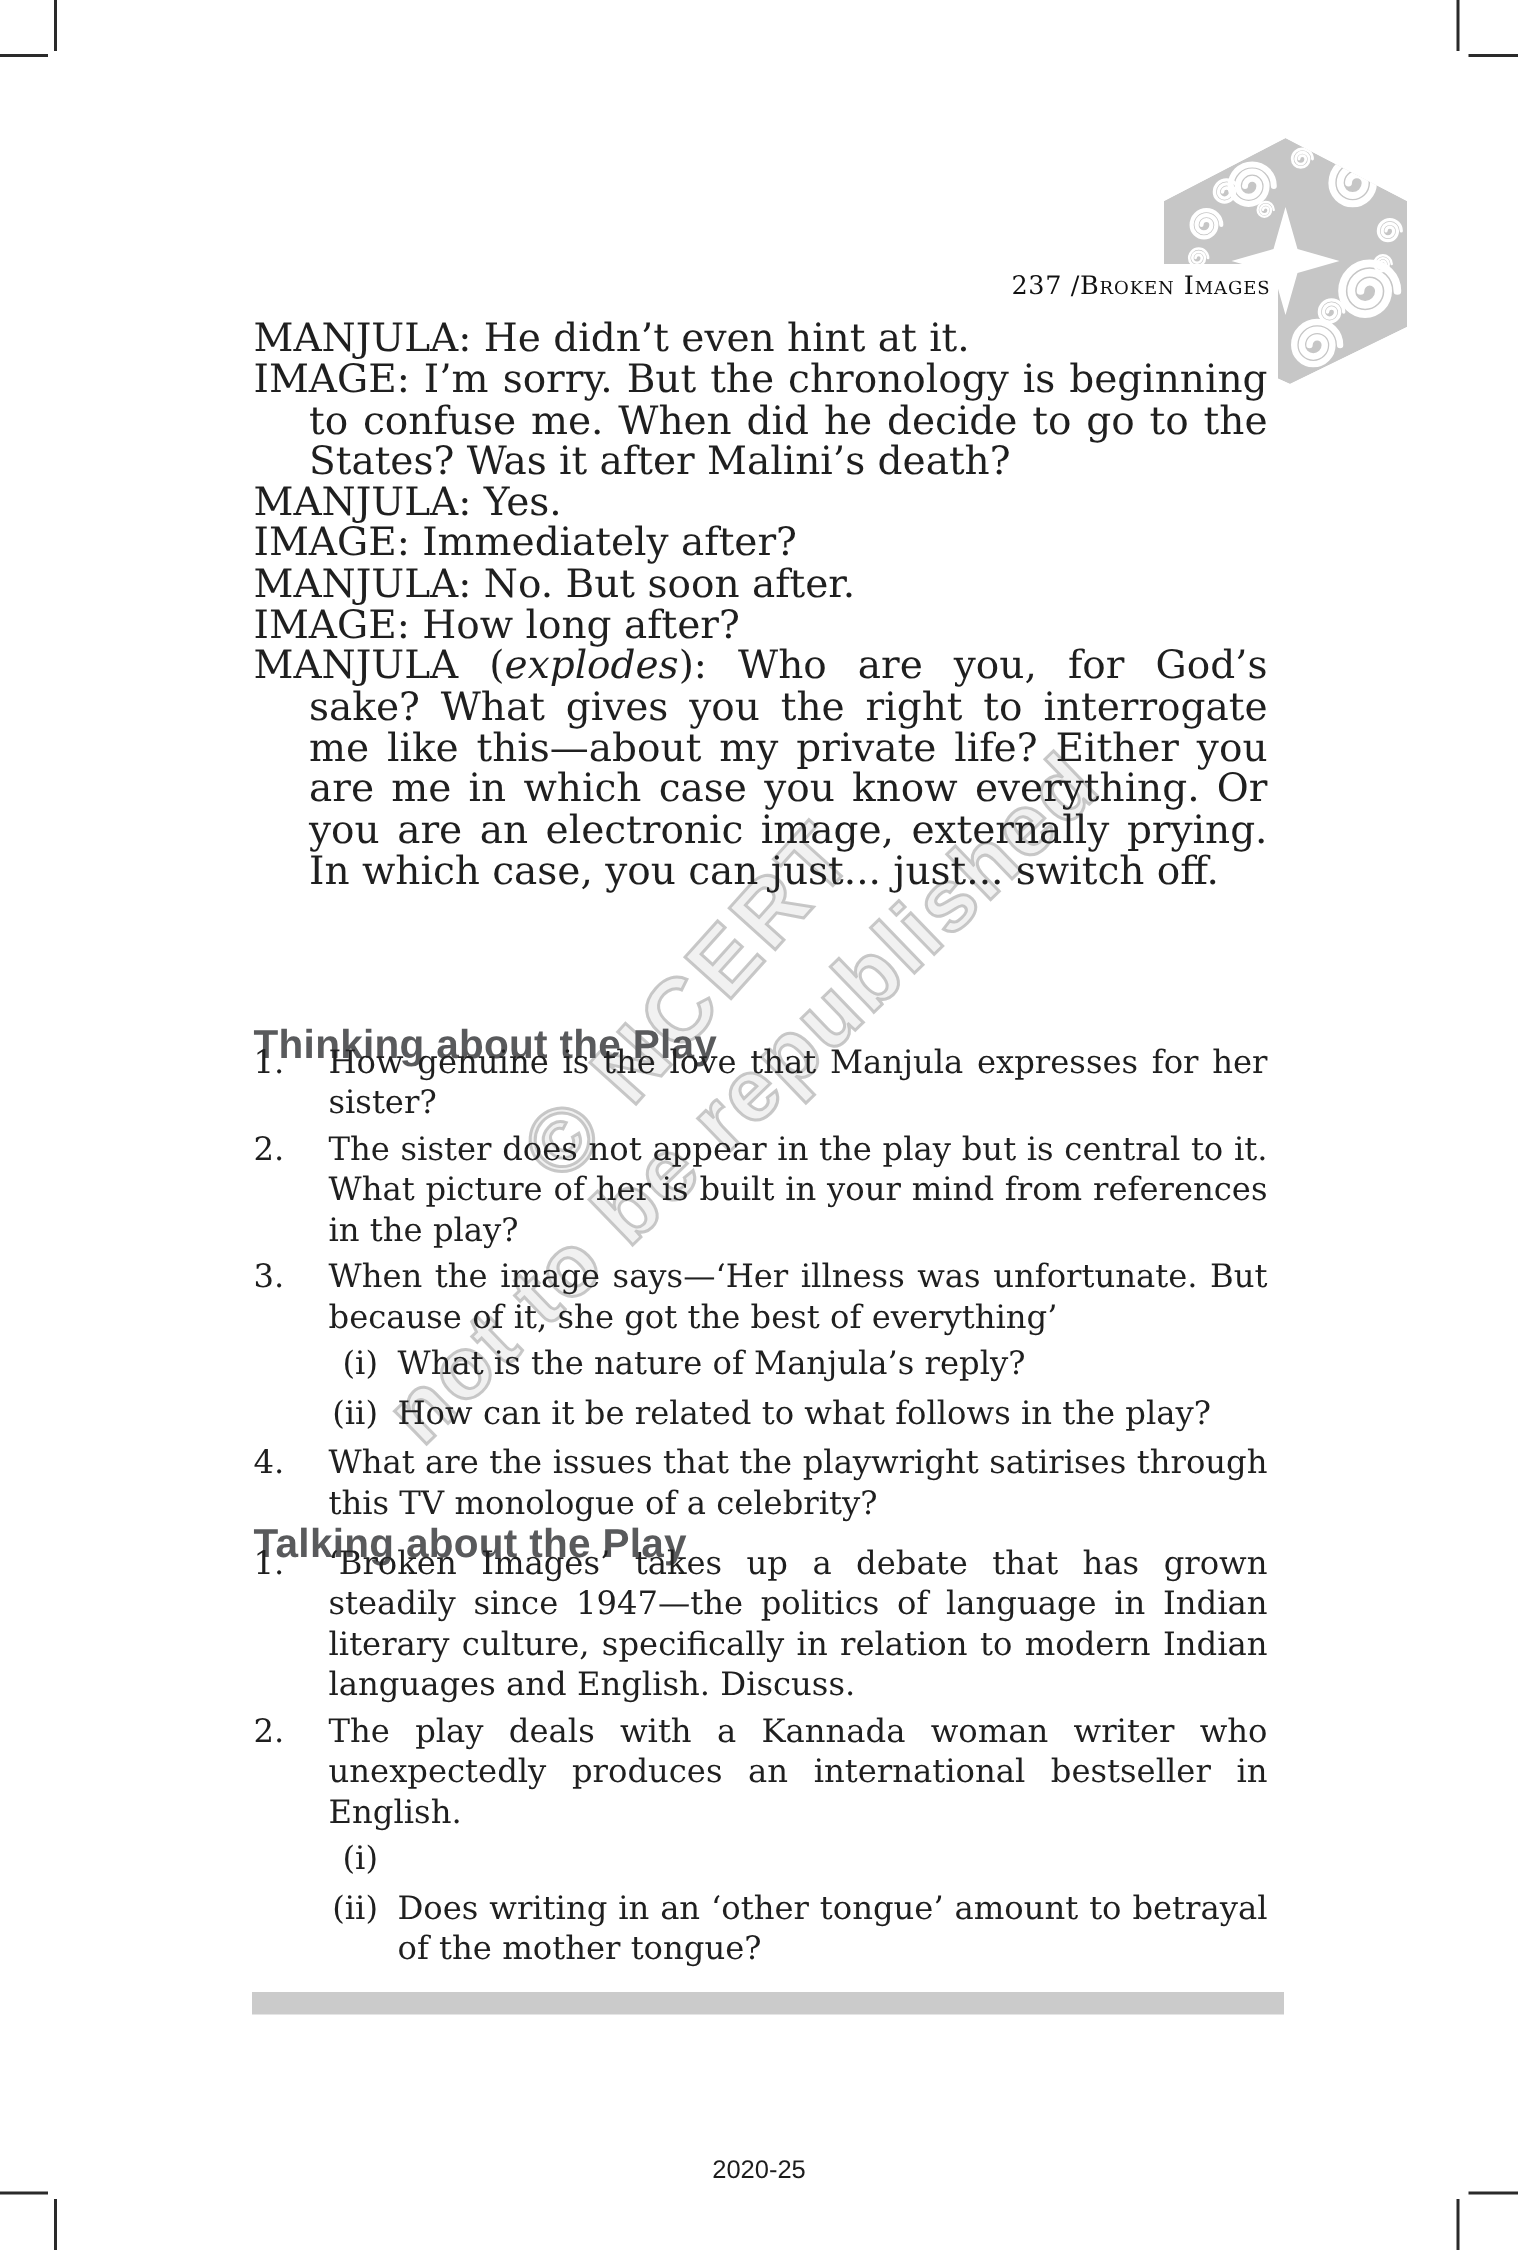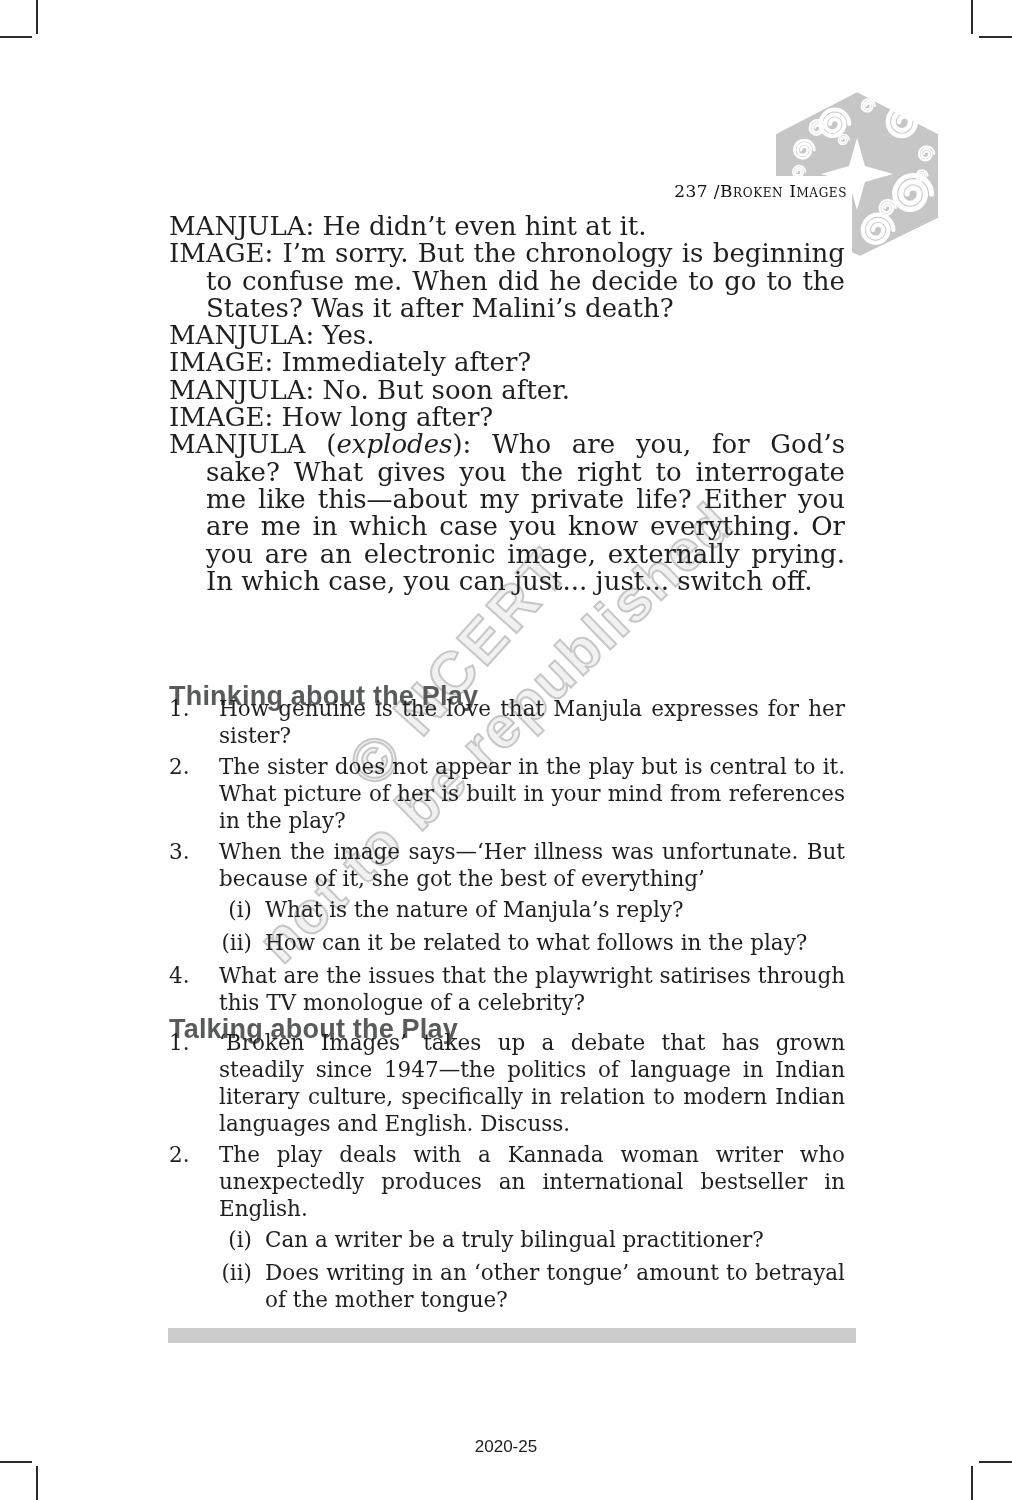--- a/index.html
+++ b/index.html
@@ -165,21 +165,20 @@
     <div class="qrow">
         <span class="qnum">1.</span>
         <span class="qtxt">‘Broken Images’ takes up a debate that has grown steadily since 1947—the politics of language in Indian literary culture, specifically in relation to modern Indian languages and English. Discuss.</span>
       </div>
     <div class="qrow">
         <span class="qnum">2.</span>
         <span class="qtxt">The play deals with a Kannada woman writer who unexpectedly produces an international bestseller in English.</span>
       </div>
     <div class="qrow sub">
         <span class="qnum">(i)</span>
-        <span class="qtxt">Can a writer be a truly bilingual practitioner?</span>
       </div>
     <div class="qrow sub">
         <span class="qnum">(ii)</span>
         <span class="qtxt">Does writing in an ‘other tongue’ amount to betrayal of the mother tongue?</span>
       </div>
   </section>
 
   <div class="graybar"></div>
 
   <div class="pagefoot">2020-25</div>

